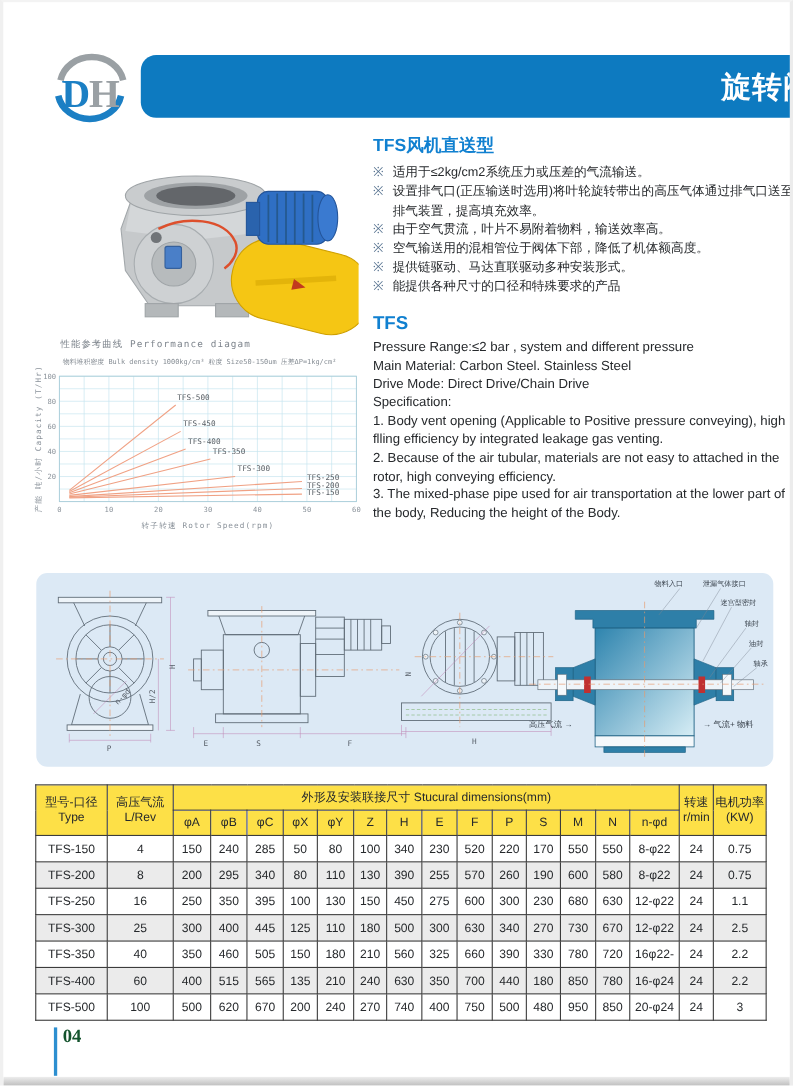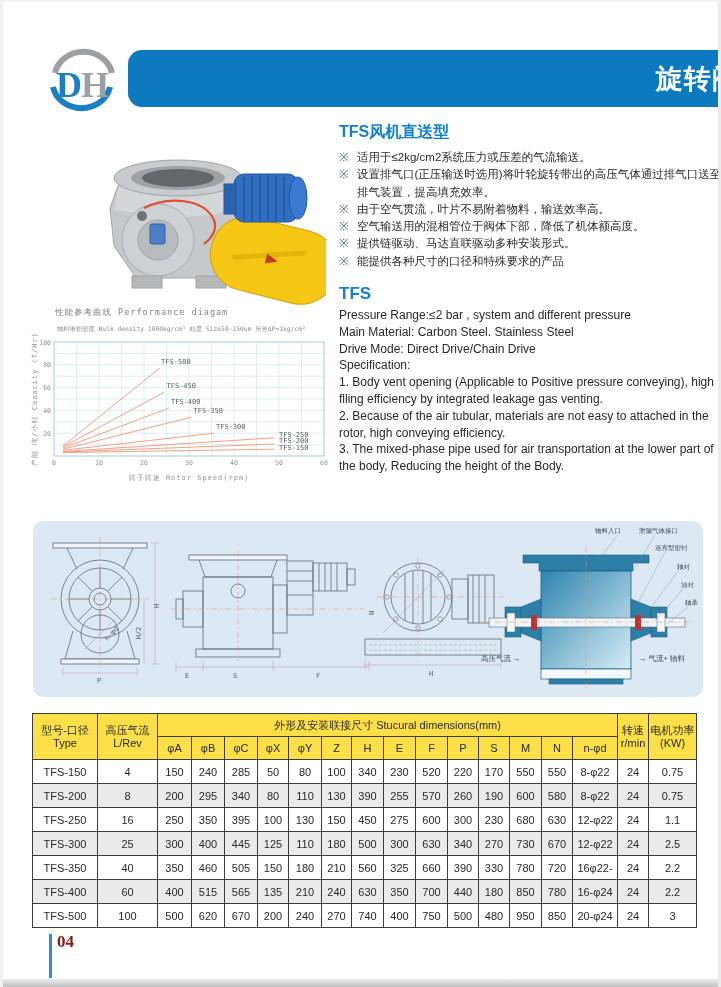--- a/index.html
+++ b/index.html
@@ -43,21 +43,21 @@
   .flowtxt{font-size:7.5px;fill:#3d4650;}
   
   table.dim{position:absolute;left:29px;top:711px;border-collapse:collapse;table-layout:fixed;width:664px;
             font-size:11px;text-align:center;}
   table.dim th,table.dim td{border:1px solid #3c3c3c;padding:0;height:22px;font-weight:normal;overflow:hidden;white-space:nowrap;}
   table.dim thead th{background:#fde047;font-size:11px;line-height:1.15;}
   table.dim tbody tr.alt td{background:#ebebeb;}
   table.dim tbody td{height:23px;}
   
   .pagenum-bar{position:absolute;left:46px;top:932px;width:3px;height:44px;background:#2d8fd0;}
-  .pagenum{position:absolute;left:54px;top:930px;font-family:"Liberation Serif",serif;font-weight:bold;font-size:17px;color:#7f1d1d;}
+  .pagenum{position:absolute;left:54px;top:930px;font-family:"Liberation Serif",serif;font-weight:bold;font-size:17px;color:#14532d;}
   .bottom-strip{position:absolute;left:0;right:0;bottom:0;height:8px;background:linear-gradient(#ededed,#bfbfbf);}
 </style>
 </head>
 <body>
 
 <div class="page">
 
   <svg class="logo" viewBox="0 0 80 66">
     <path d="M 12 26 A 29 26 0 0 1 69 26" fill="none" stroke="#9aa0a4" stroke-width="6"></path>
     <path d="M 67 40 A 29 26 0 0 1 10 40" fill="none" stroke="#1b7fc4" stroke-width="6"></path>

